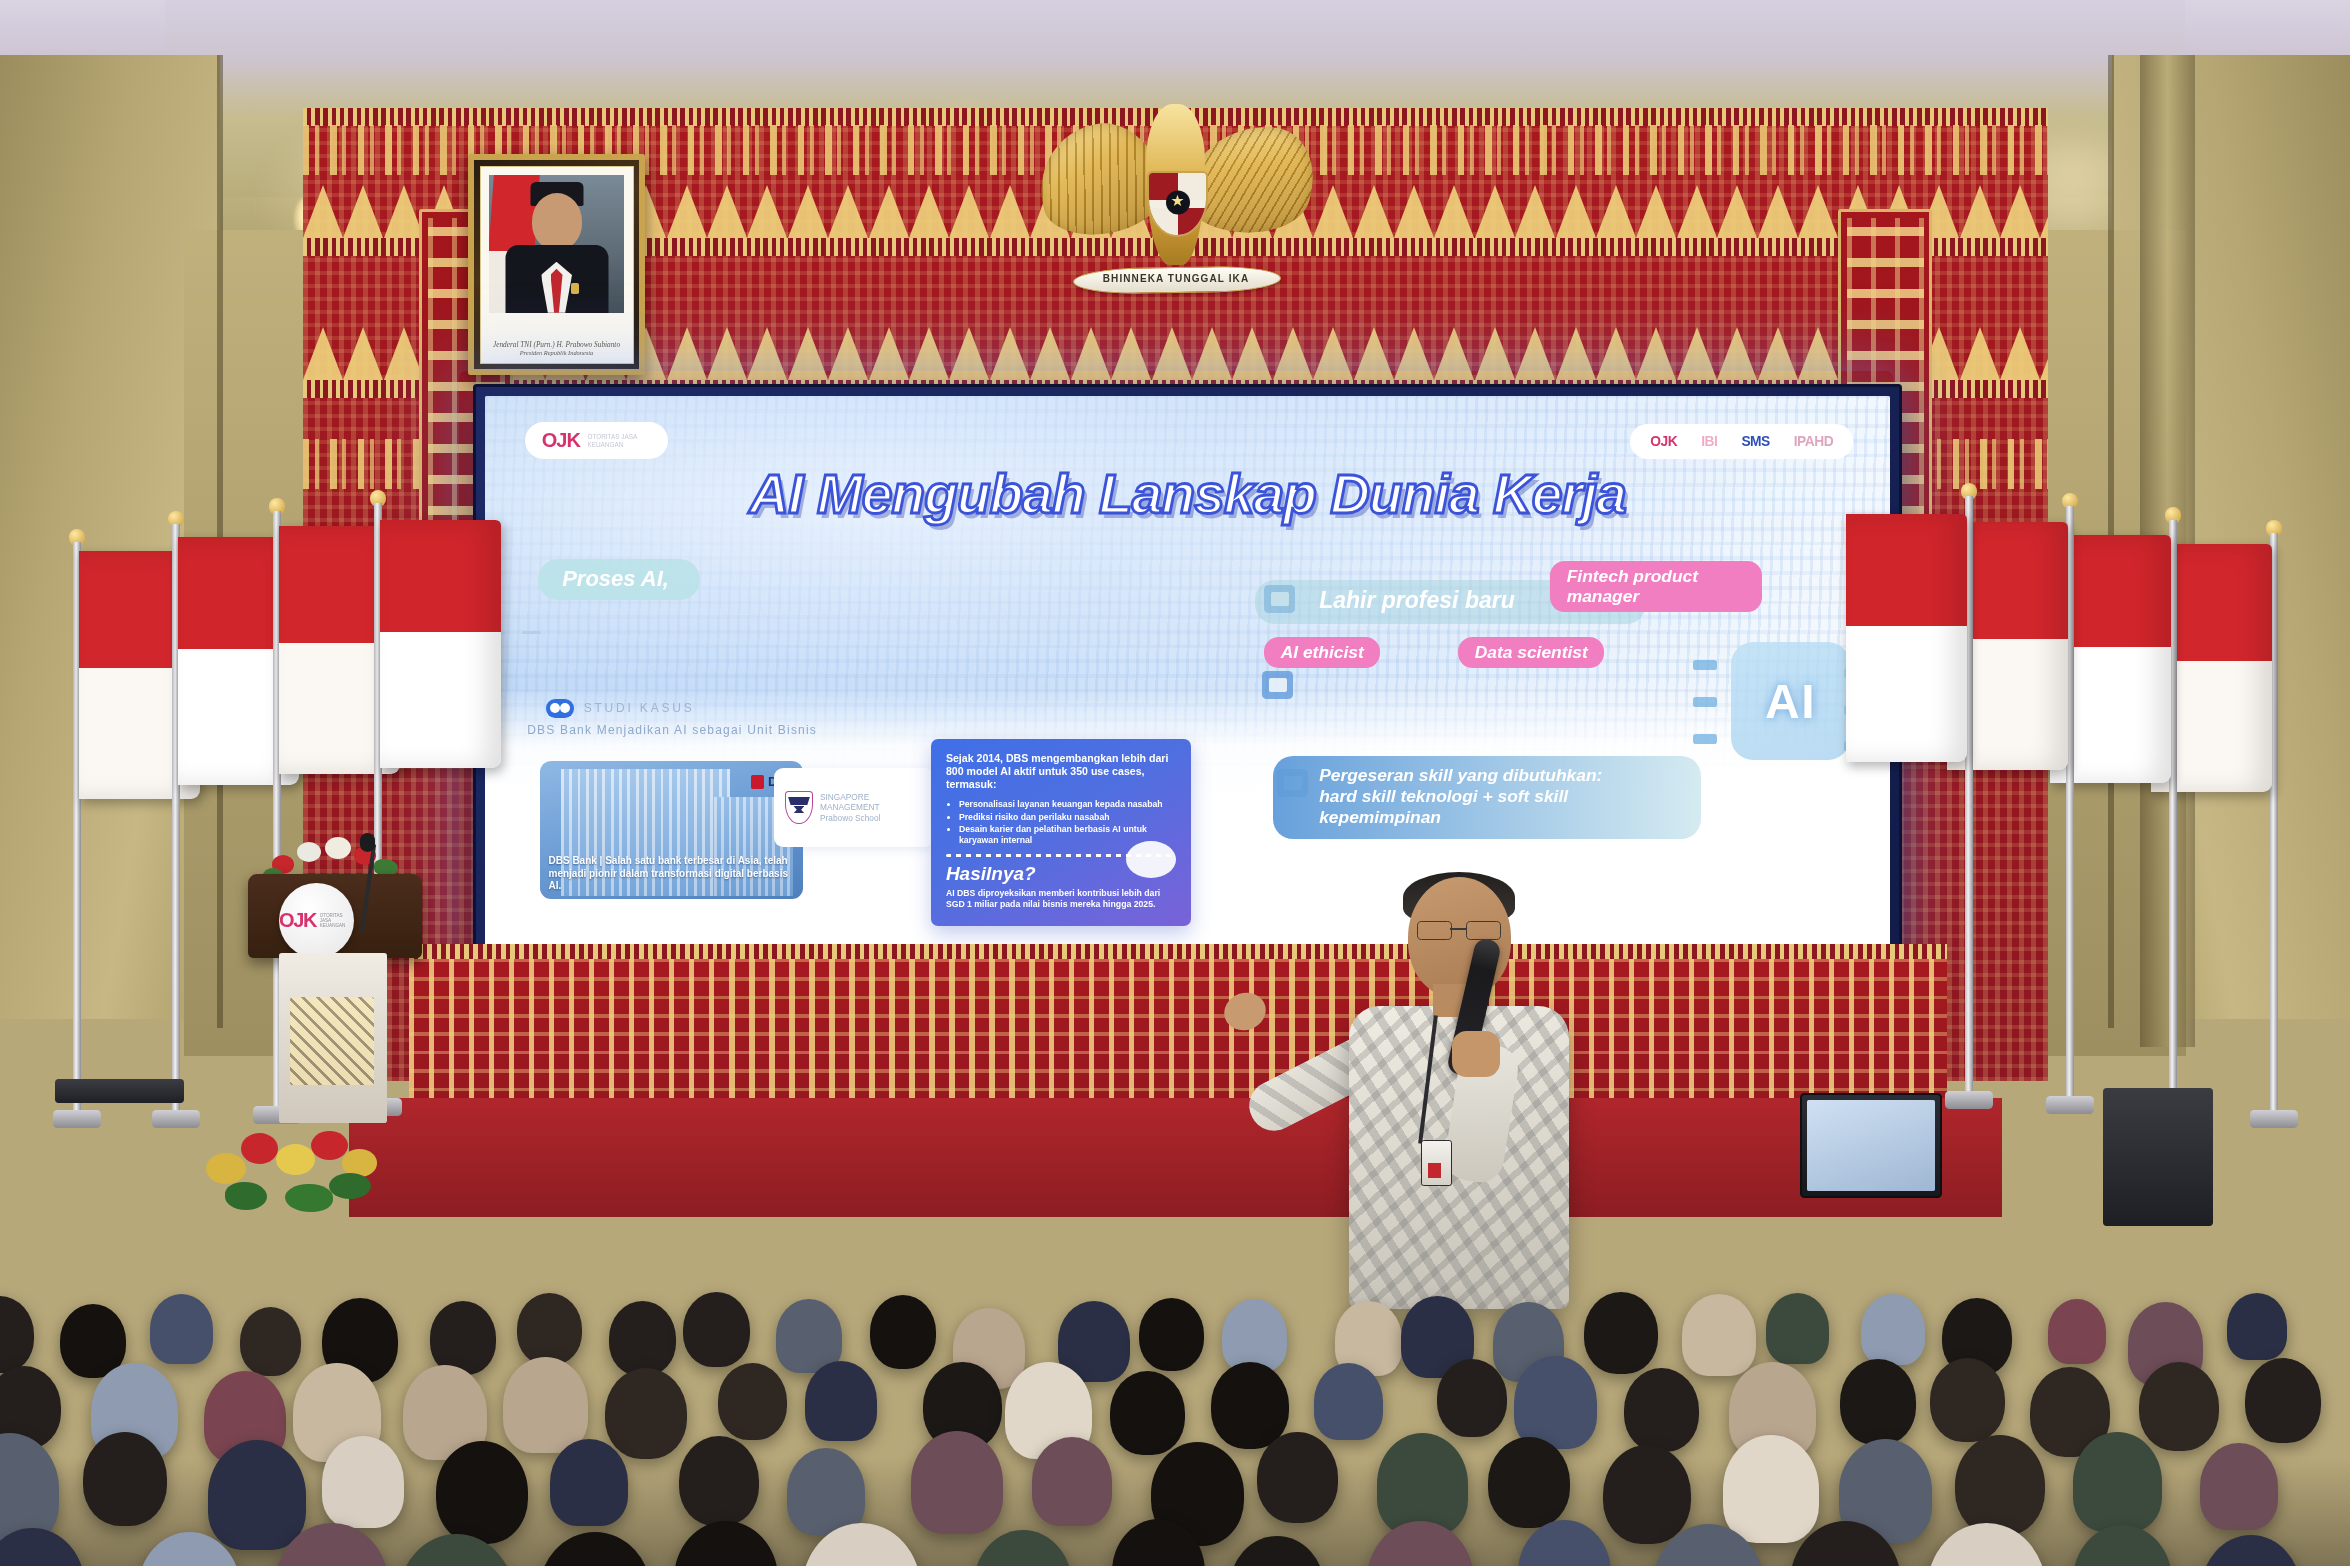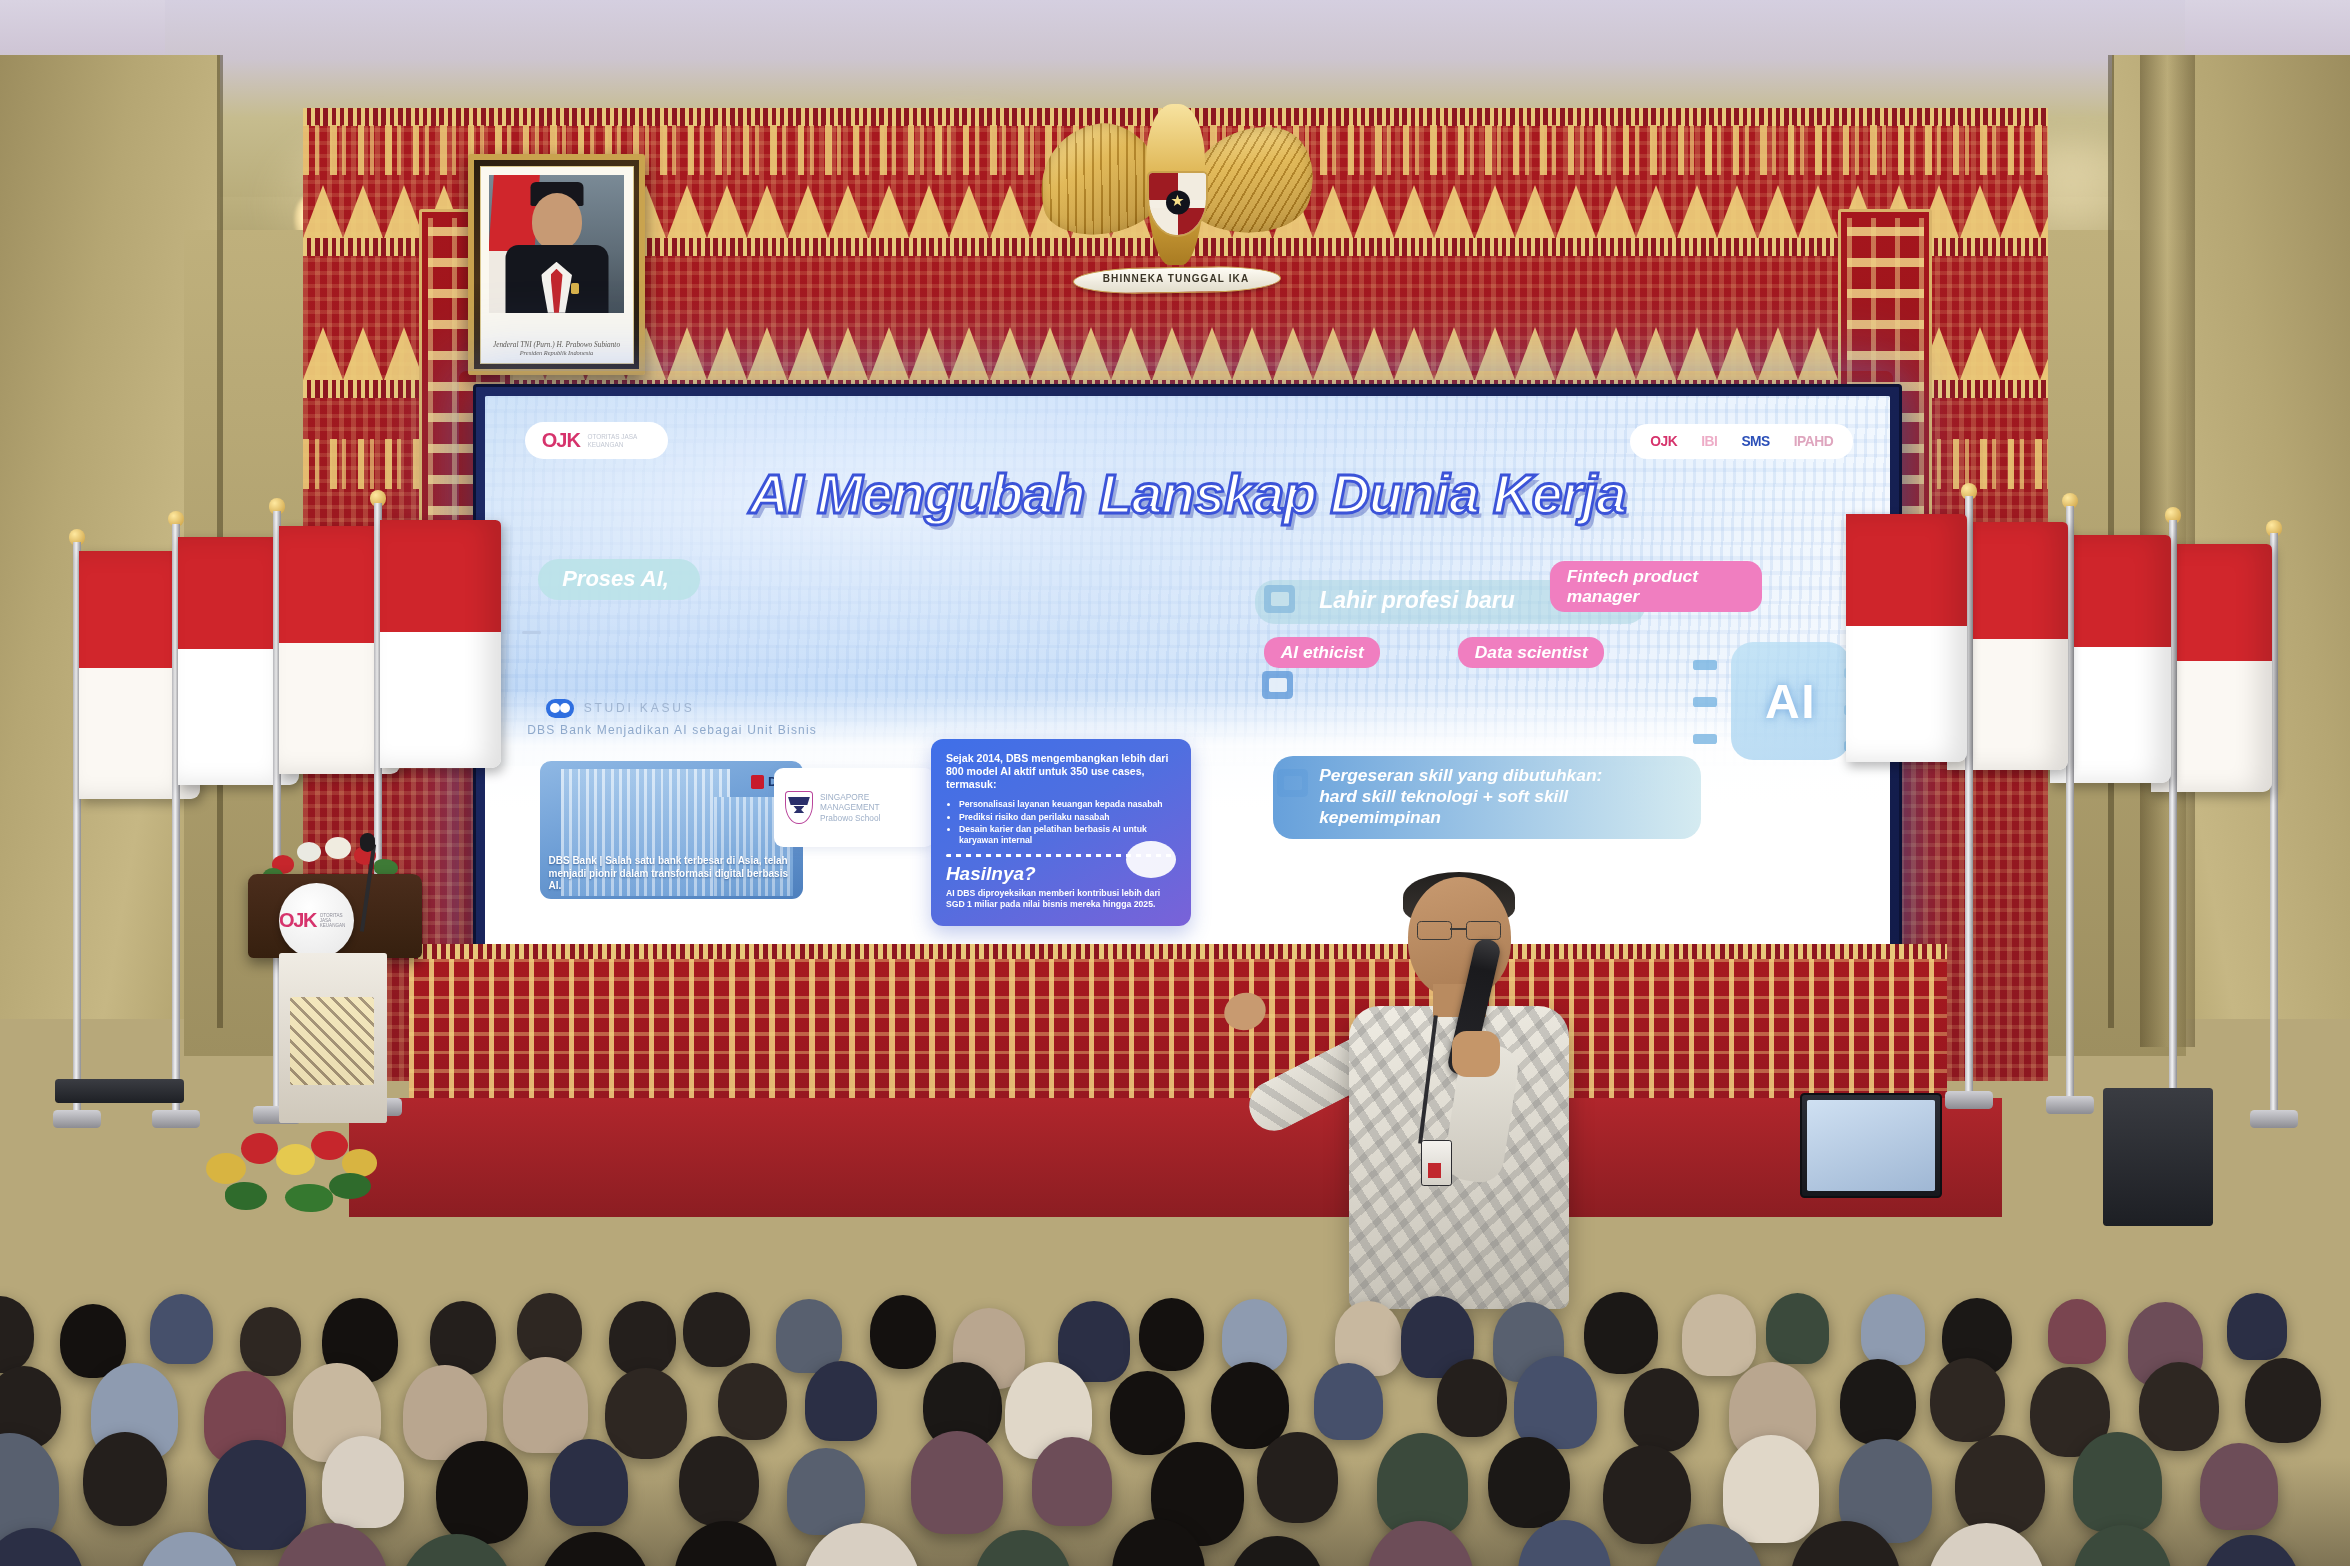--- a/index.html
+++ b/index.html
@@ -189,21 +189,21 @@
   .biz-logo{position:absolute;left:289px;top:372px;width:138px;height:79px;background:#fff;border-radius:9.2px;
     box-shadow:0 2.8px 9.2px rgba(90,120,180,.14);display:flex;align-items:center;gap:7.3px;padding:0 11px;}
   .crest{width:27.5px;height:31px;background:#fff;border:1.8px solid #b9449b;
     border-radius:3.7px 3.7px 50% 50%/3.7px 3.7px 60% 60%;position:relative;}
   .crest:before{content:"";position:absolute;left:1.8px;right:1.8px;top:4.6px;height:8.3px;background:#2a2f6b;
     clip-path:polygon(0 0,100% 0,88% 100%,12% 100%);}
   .crest:after{content:"";position:absolute;left:7.3px;right:7.3px;top:13.8px;height:7.3px;background:#2a2f6b;
     clip-path:polygon(0 0,100% 0,70% 50%,100% 100%,0 100%,30% 50%);}
   .biz-logo .bt{font-size:8.3px;color:#9fb0c8;line-height:1.3;}
 
-  .blue-card{position:absolute;left:446px;top:343px;width:230px;height:161px;border-radius:12px;
+  .blue-card{position:absolute;left:446px;top:343px;width:230px;height:161px;border-radius:7px;
     background:linear-gradient(150deg,#3f6fe8 0%,#4f6fe0 45%,#7a62d8 100%);
     padding:13px 14.7px;color:#fff;box-shadow:0 7.3px 20px rgba(60,90,200,.3);}
   .blue-card .bh{font-size:10.6px;font-weight:bold;line-height:1.22;}
   .blue-card ul{margin:8.3px 0 0 13px;padding:0;}
   .blue-card li{font-size:8.7px;font-weight:bold;line-height:1.22;margin-bottom:1.8px;}
   .dotline{margin:8.3px 0 5.5px;height:3.7px;
     background:repeating-linear-gradient(90deg,#ffffff 0 4.6px,rgba(255,255,255,0) 4.6px 10px);border-radius:1.8px;}
   .blue-card .hasil{font-size:19px;font-weight:bold;font-style:italic;}
   .blue-card .hp{font-size:8.7px;font-weight:bold;line-height:1.25;margin-top:3.7px;}
   .blue-card .bubble{position:absolute;right:14.7px;bottom:48px;width:50px;height:37px;border-radius:50%;

